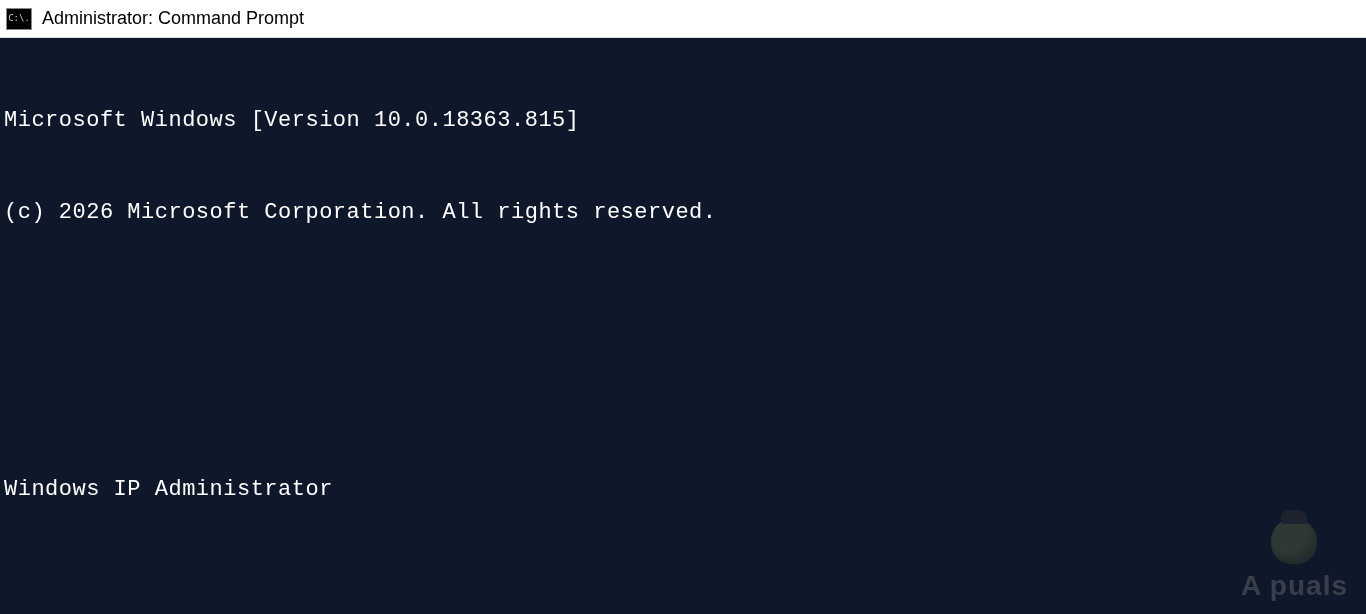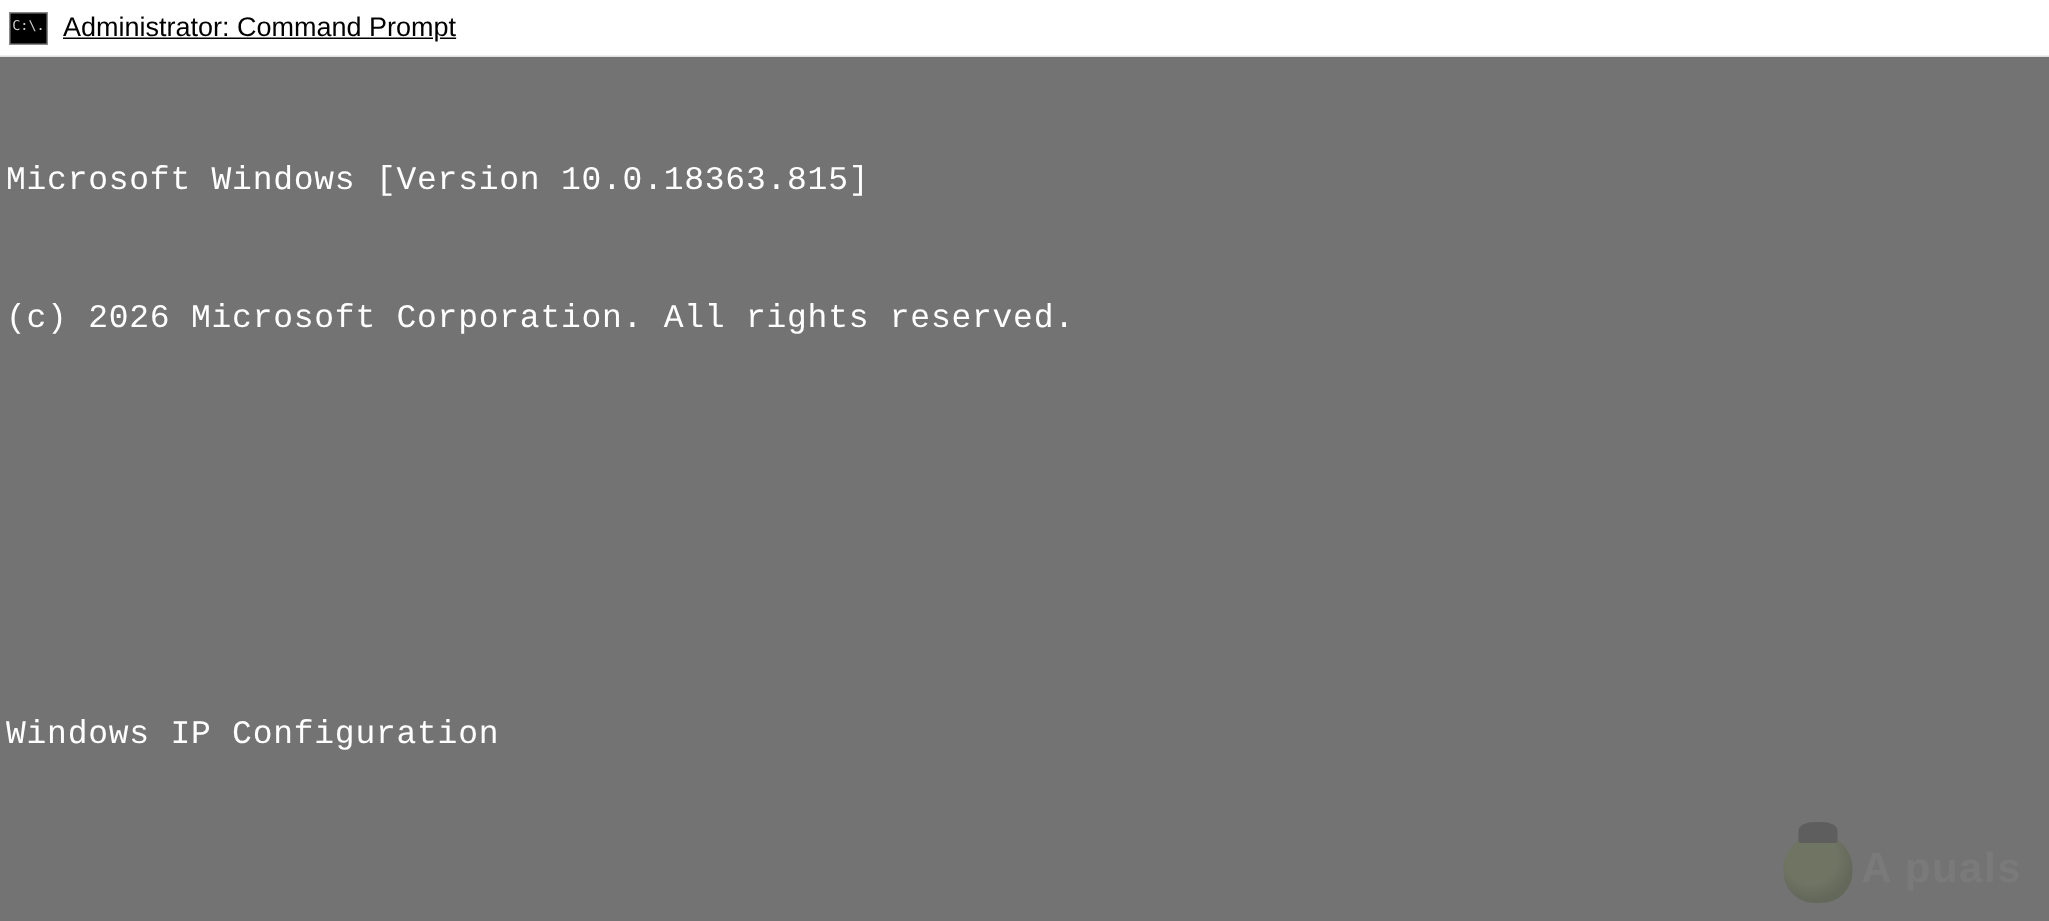--- a/index.html
+++ b/index.html
@@ -34,24 +34,23 @@
       font-size: 9px;
       color: #ccc;
       font-family: monospace;
       margin-right: 10px;
       line-height: 1;
     }
     .title-text {
       font-size: 18px;
       color: #000000;
       font-weight: 400;
-      text-decoration: underline;
     }
     .terminal {
-      background: #737373;
+      background: #0f172a;
       width: 100%;
       height: calc(100% - 38px);
       padding: 6px 4px;
       font-family: Consolas, "Courier New", monospace;
       font-size: 22px;
       color: #ffffff;
       line-height: 1.4;
       white-space: pre;
       overflow: hidden;
       letter-spacing: 0.5px;
@@ -61,20 +60,21 @@
       min-height: 1.4em;
     }
     .watermark {
       position: absolute;
       bottom: 12px;
       right: 18px;
       display: flex;
       align-items: center;
       opacity: 0.35;
       gap: 6px;
+      flex-direction: column;
     }
     .watermark-icon {
       width: 46px;
       height: 46px;
       background: radial-gradient(circle at 40% 35%, #6b7a48 40%, #4a5530 70%);
       border-radius: 50% 50% 45% 45%;
       position: relative;
     }
     .watermark-icon::before {
       content: "";
@@ -99,21 +99,21 @@
 <div class="title-bar">
   <div class="app-icon">C:\.</div>
   <div class="title-text">Administrator: Command Prompt</div>
 </div>
 
 <div class="terminal">
   <span class="term-line">Microsoft Windows [Version 10.0.18363.815]</span>
   <span class="term-line">(c) 2026 Microsoft Corporation. All rights reserved.</span>
   <span class="term-line"></span>
   <span class="term-line"></span>
-  <span class="term-line">Windows IP Configuration</span>
+  <span class="term-line">Windows IP Administrator</span>
   
   
   
   
   
   
   
   
   
   

